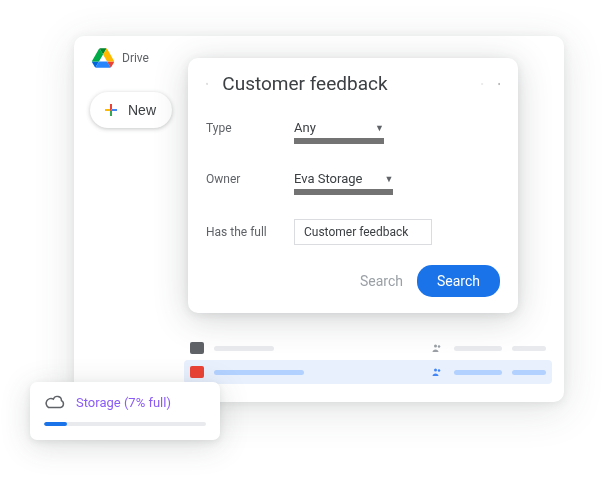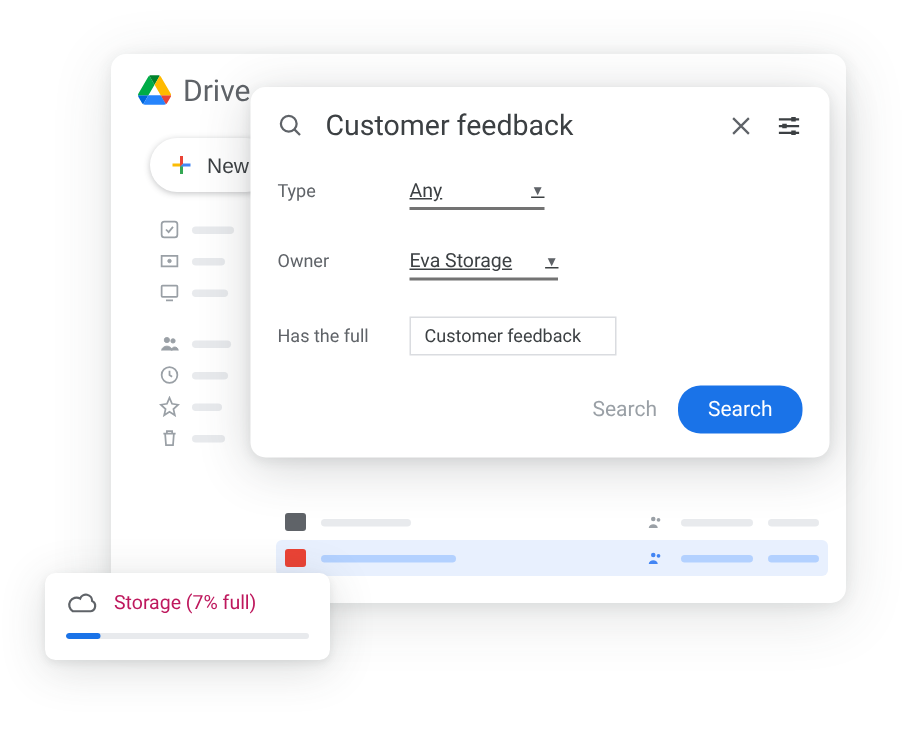--- a/index.html
+++ b/index.html
@@ -27,30 +27,30 @@
       align-items: center;
       padding: 12px 18px 10px 18px;
       gap: 8px;
     }
     .drive-logo {
       width: 22px;
       height: 20px;
       flex-shrink: 0;
     }
     .drive-title {
-      font-size: 20px;
+      font-size: 12px;
       color: #5f6368;
     }
     .sidebar {
       position: absolute;
-      left: 22px;
+      left: 12px;
       top: 56px;
       width: 96px;
       display: flex;
-      flex-direction: column;
+      flex-direction: row;
       align-items: flex-start;
       gap: 6px;
     }
     .new-btn {
       display: flex;
       align-items: center;
       gap: 8px;
       background: #fff;
       border: none;
       border-radius: 24px;
@@ -96,23 +96,23 @@
       border-radius: 4px;
     }
     .file-row.selected { background: #e8f0fe; padding: 6px; margin-left:-6px; margin-right:-6px;}
     .file-icon { width: 14px; height: 12px; border-radius: 2px; flex-shrink: 0; }
     .file-line { height: 5px; border-radius: 3px; }
     .file-row .people-icon { fill: #9aa0a6; width: 14px; height: 12px; }
     .file-row.selected .people-icon { fill: #4285f4; }
 
     .search-panel {
       position: absolute;
-      left: 167px;
+      left: 188px;
       top: 58px;
-      width: 386px;
+      width: 330px;
       background: #fff;
       border-radius: 10px;
       box-shadow: 0 6px 34px rgba(60,64,67,0.22), 0 2px 8px rgba(60,64,67,0.1);
       padding: 14px 18px 16px 18px;
     }
     .search-bar {
       display: flex;
       align-items: center;
       gap: 14px;
       padding-bottom: 8px;
@@ -126,26 +126,25 @@
       outline: none;
       font-family: inherit;
     }
     .filter-rows { padding-top: 14px; display: flex; flex-direction: column; gap: 24px; }
     .filter-row { display: flex; align-items: baseline; gap: 10px; }
     .filter-label { font-size: 12px; color: #5f6368; width: 78px; }
     .dropdown {
       display: flex;
       align-items: center;
       gap: 10px;
-      border-bottom: 2px solid #737373;
+      border-bottom: 6px solid #737373;
       padding: 3px 0;
       font-size: 13px;
       color: #3c4043;
       cursor: pointer;
-      text-decoration: underline;
     }
     .dropdown.wide { min-width: 90px; justify-content: space-between; }
     .caret { font-size: 9px; color: #5f6368; }
     .haswords-input {
       border: 1px solid #dadce0;
       padding: 5px 9px;
       font-size: 12px;
       color: #3c4043;
       font-family: inherit;
       width: 138px;
@@ -184,21 +183,21 @@
       border-radius: 7px;
       box-shadow: 0 6px 30px rgba(60,64,67,0.18), 0 2px 6px rgba(60,64,67,0.1);
       padding: 12px 14px 14px 14px;
     }
     .storage-top {
       display: flex;
       align-items: center;
       gap: 10px;
     }
     .cloud-icon { width: 22px; height: 16px; }
-    .storage-text { font-size: 13px; color: #be185d; }
+    .storage-text { font-size: 13px; color: #8b5cf6; }
     .progress {
       margin-top: 12px;
       margin-left: 0;
       height: 3.5px;
       width: 100%;
       background: #e8eaed;
       border-radius: 3px;
       overflow: hidden;
     }
     .progress-fill {

